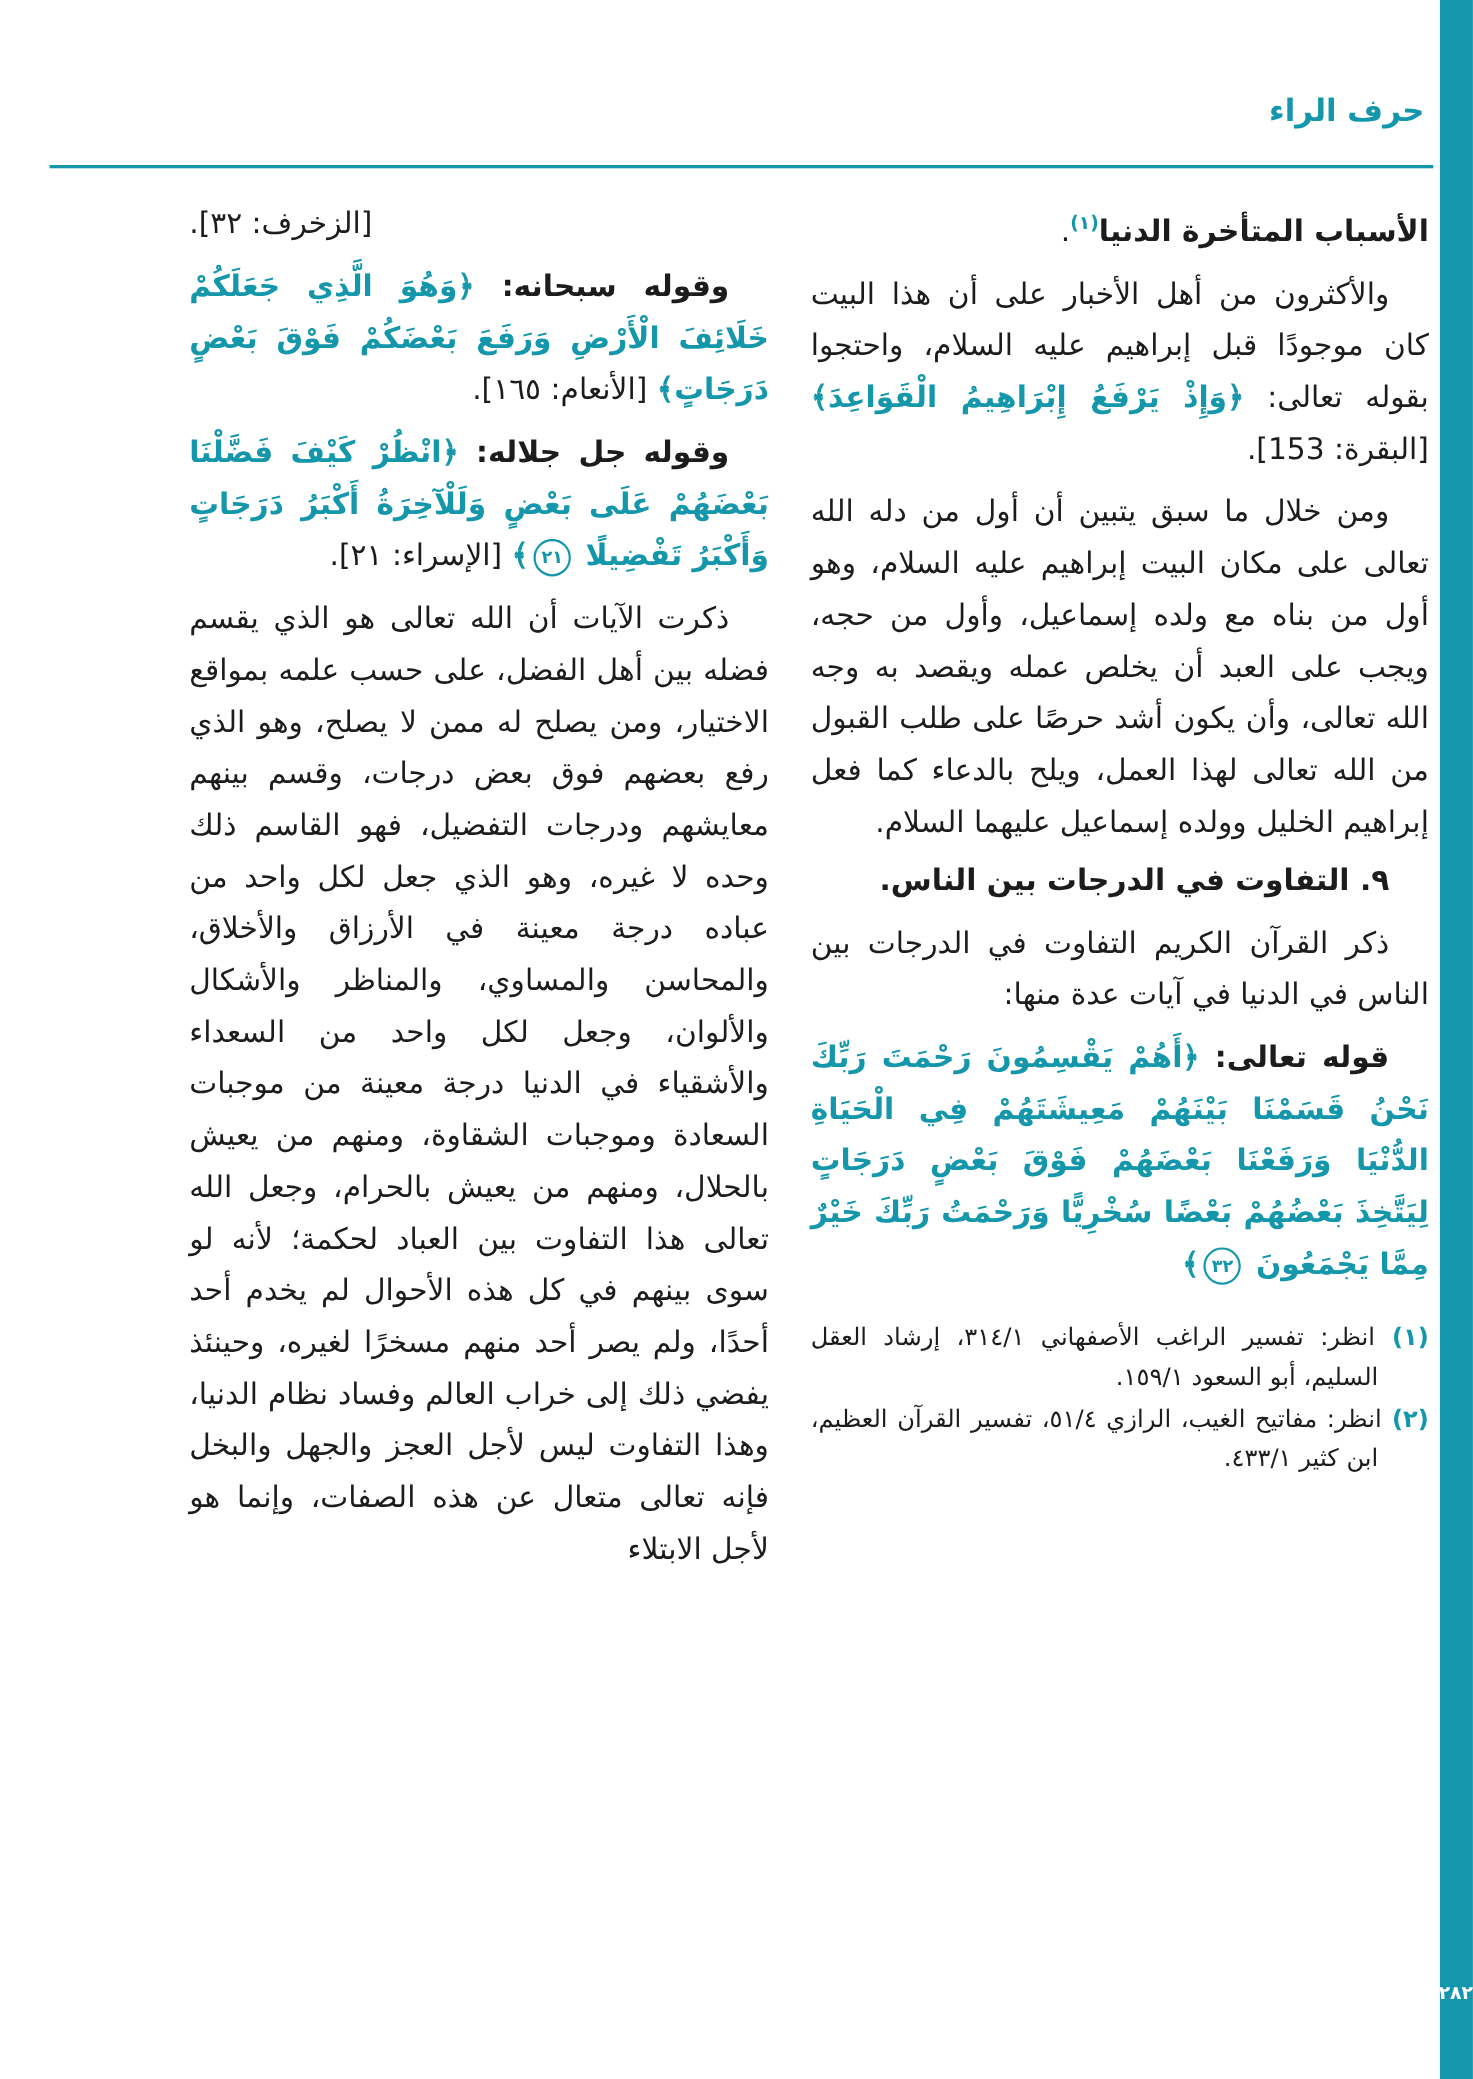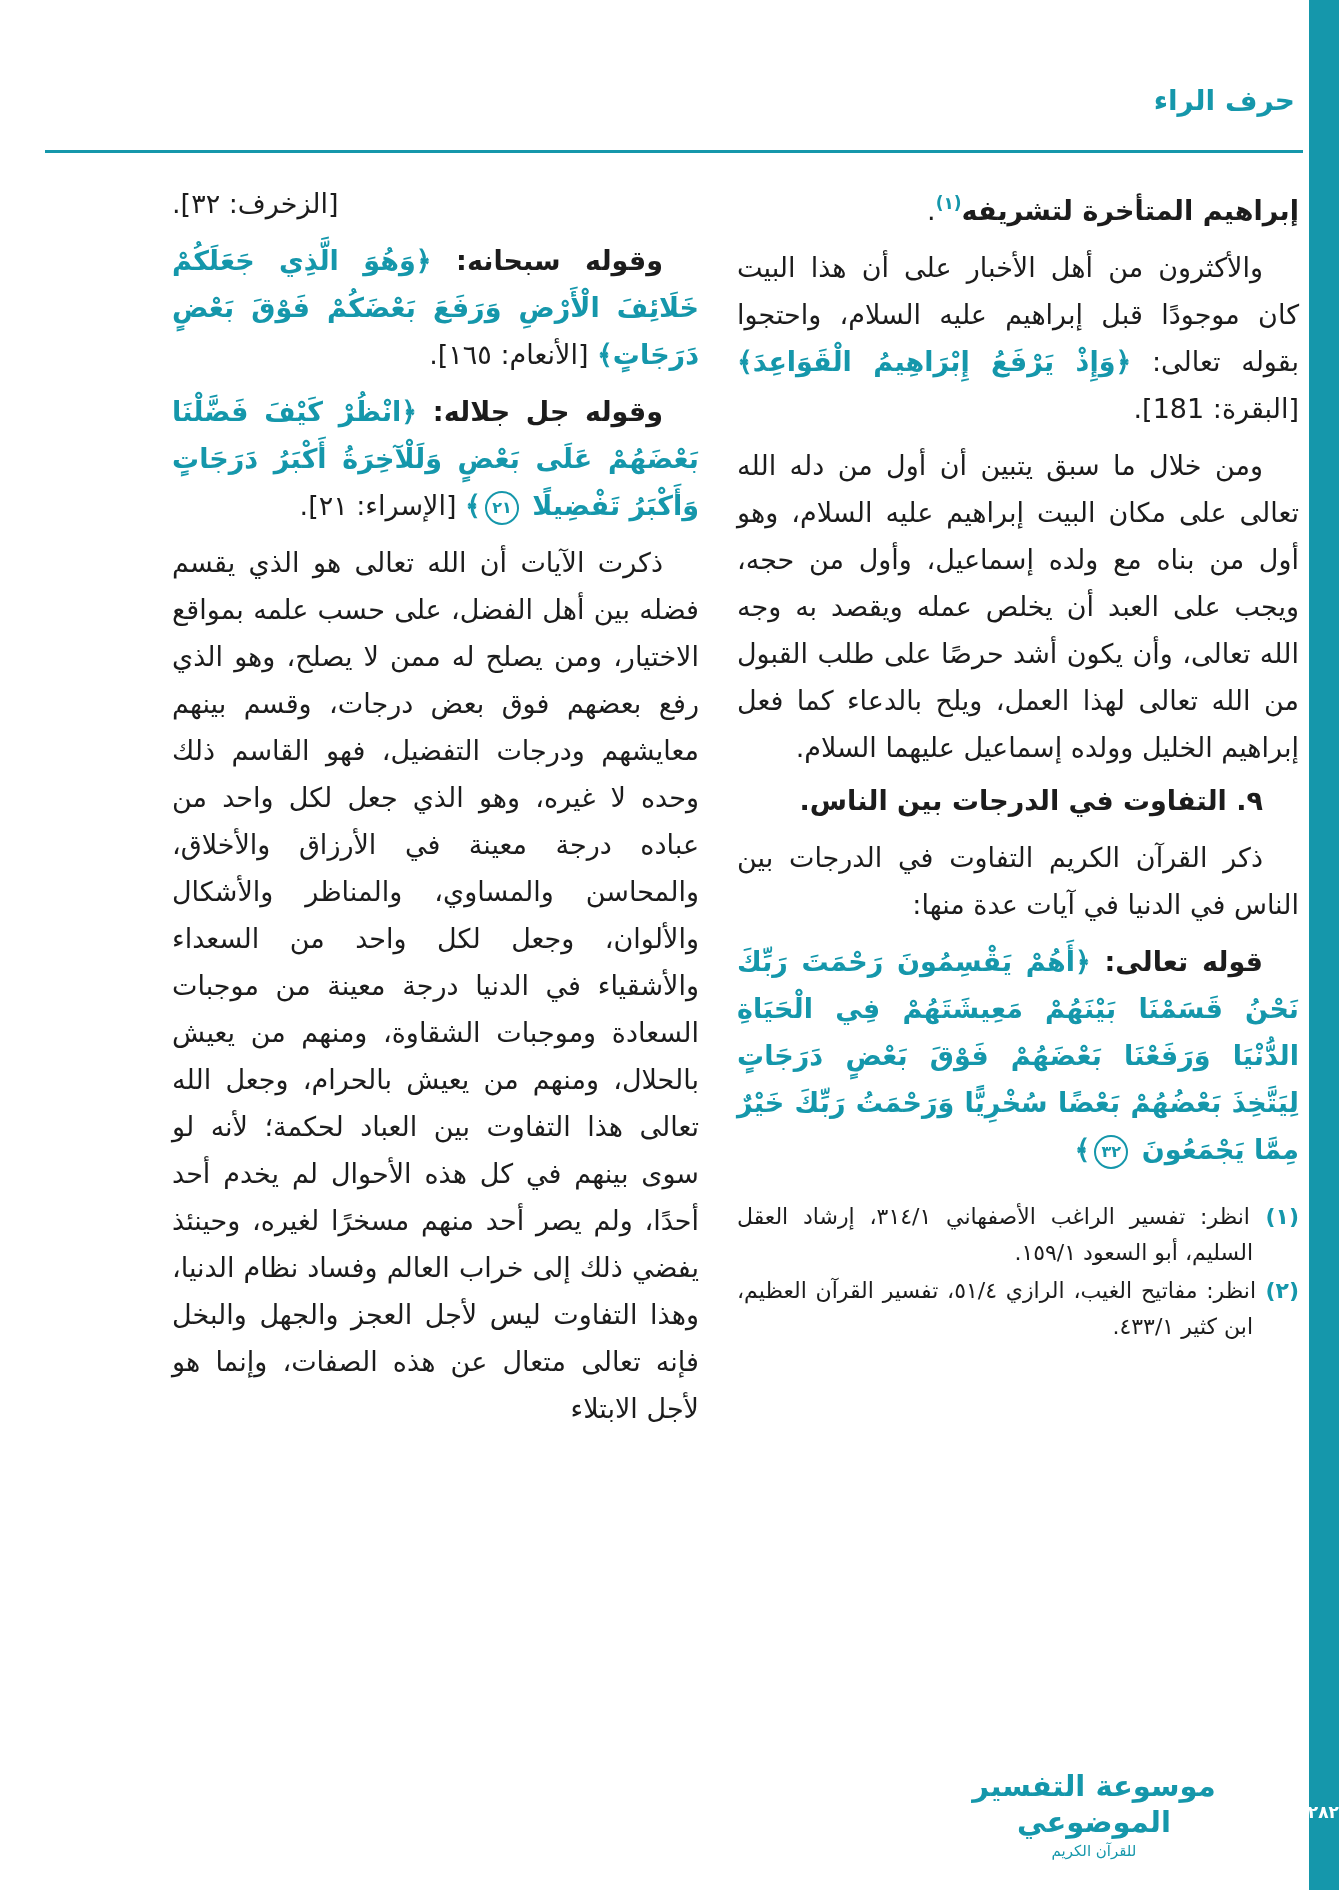--- a/index.html
+++ b/index.html
@@ -78,37 +78,33 @@
 
   <div class="stripe"></div>
   <div class="page-num">٢٨٢</div>
 
   <div class="header-title">حرف الراء</div>
   <div class="header-rule"></div>
 
   <div class="content">
     <div class="col-right">
 
-      <p class="para "><span class="seg-b">إبراهيم المتأخرة لتشريفه</span><span class="seg-f">(١)</span><span class="seg-n">.</span></p>
-        <p class="para indent"><span class="seg-n">والأكثرون من أهل الأخبار على أن هذا البيت كان موجودًا قبل إبراهيم عليه السلام، واحتجوا بقوله تعالى: </span><span class="seg-q">﴿وَإِذْ يَرْفَعُ إِبْرَاهِيمُ الْقَوَاعِدَ﴾</span><span class="seg-n"> [البقرة: 181].</span></p>
+      <p class="para "><span class="seg-b">الأسباب المتأخرة الدنيا</span><span class="seg-f">(١)</span><span class="seg-n">.</span></p>
+        <p class="para indent"><span class="seg-n">والأكثرون من أهل الأخبار على أن هذا البيت كان موجودًا قبل إبراهيم عليه السلام، واحتجوا بقوله تعالى: </span><span class="seg-q">﴿وَإِذْ يَرْفَعُ إِبْرَاهِيمُ الْقَوَاعِدَ﴾</span><span class="seg-n"> [البقرة: 153].</span></p>
         <p class="para indent"><span class="seg-n">ومن خلال ما سبق يتبين أن أول من دله الله تعالى على مكان البيت إبراهيم عليه السلام، وهو أول من بناه مع ولده إسماعيل، وأول من حجه، ويجب على العبد أن يخلص عمله ويقصد به وجه الله تعالى، وأن يكون أشد حرصًا على طلب القبول من الله تعالى لهذا العمل، ويلح بالدعاء كما فعل إبراهيم الخليل وولده إسماعيل عليهما السلام.</span></p>
         <p class="para heading indent"><span class="seg-n">٩. التفاوت في الدرجات بين الناس.</span></p>
         <p class="para indent"><span class="seg-n">ذكر القرآن الكريم التفاوت في الدرجات بين الناس في الدنيا في آيات عدة منها:</span></p>
         <p class="para indent"><span class="seg-b">قوله تعالى: </span><span class="seg-q">﴿أَهُمْ يَقْسِمُونَ رَحْمَتَ رَبِّكَ نَحْنُ قَسَمْنَا بَيْنَهُمْ مَعِيشَتَهُمْ فِي الْحَيَاةِ الدُّنْيَا وَرَفَعْنَا بَعْضَهُمْ فَوْقَ بَعْضٍ دَرَجَاتٍ لِيَتَّخِذَ بَعْضُهُمْ بَعْضًا سُخْرِيًّا وَرَحْمَتُ رَبِّكَ خَيْرٌ مِمَّا يَجْمَعُونَ </span><span class="seg-a">٣٢</span><span class="seg-q">﴾</span></p>
         <div class="footnotes">
           <div class="footnote"><span class="fn-marker">(١) </span><span>انظر: تفسير الراغب الأصفهاني ٣١٤/١، إرشاد العقل السليم، أبو السعود ١٥٩/١.</span></div>
           <div class="footnote"><span class="fn-marker">(٢) </span><span>انظر: مفاتيح الغيب، الرازي ٥١/٤، تفسير القرآن العظيم، ابن كثير ٤٣٣/١.</span></div>
         </div>
     </div>
     <div class="col-left">
         <p class="para ref-line"><span class="seg-n">[الزخرف: ٣٢].</span></p>
         <p class="para indent"><span class="seg-b">وقوله سبحانه: </span><span class="seg-q">﴿وَهُوَ الَّذِي جَعَلَكُمْ خَلَائِفَ الْأَرْضِ وَرَفَعَ بَعْضَكُمْ فَوْقَ بَعْضٍ دَرَجَاتٍ﴾</span><span class="seg-n"> [الأنعام: ١٦٥].</span></p>
         <p class="para indent"><span class="seg-b">وقوله جل جلاله: </span><span class="seg-q">﴿انْظُرْ كَيْفَ فَضَّلْنَا بَعْضَهُمْ عَلَى بَعْضٍ وَلَلْآخِرَةُ أَكْبَرُ دَرَجَاتٍ وَأَكْبَرُ تَفْضِيلًا </span><span class="seg-a">٢١</span><span class="seg-q">﴾</span><span class="seg-n"> [الإسراء: ٢١].</span></p>
         <p class="para indent"><span class="seg-n">ذكرت الآيات أن الله تعالى هو الذي يقسم فضله بين أهل الفضل، على حسب علمه بمواقع الاختيار، ومن يصلح له ممن لا يصلح، وهو الذي رفع بعضهم فوق بعض درجات، وقسم بينهم معايشهم ودرجات التفضيل، فهو القاسم ذلك وحده لا غيره، وهو الذي جعل لكل واحد من عباده درجة معينة في الأرزاق والأخلاق، والمحاسن والمساوي، والمناظر والأشكال والألوان، وجعل لكل واحد من السعداء والأشقياء في الدنيا درجة معينة من موجبات السعادة وموجبات الشقاوة، ومنهم من يعيش بالحلال، ومنهم من يعيش بالحرام، وجعل الله تعالى هذا التفاوت بين العباد لحكمة؛ لأنه لو سوى بينهم في كل هذه الأحوال لم يخدم أحد أحدًا، ولم يصر أحد منهم مسخرًا لغيره، وحينئذ يفضي ذلك إلى خراب العالم وفساد نظام الدنيا، وهذا التفاوت ليس لأجل العجز والجهل والبخل فإنه تعالى متعال عن هذه الصفات، وإنما هو لأجل الابتلاء</span></p>
       </div>
   </div>
 
-  <div class="logo">
-    <div class="logo-line1">موسوعة التفسير الموضوعي</div>
-    <div class="logo-line2">للقرآن الكريم</div>
-  </div>
 
 </div>
 
 </body></html>

